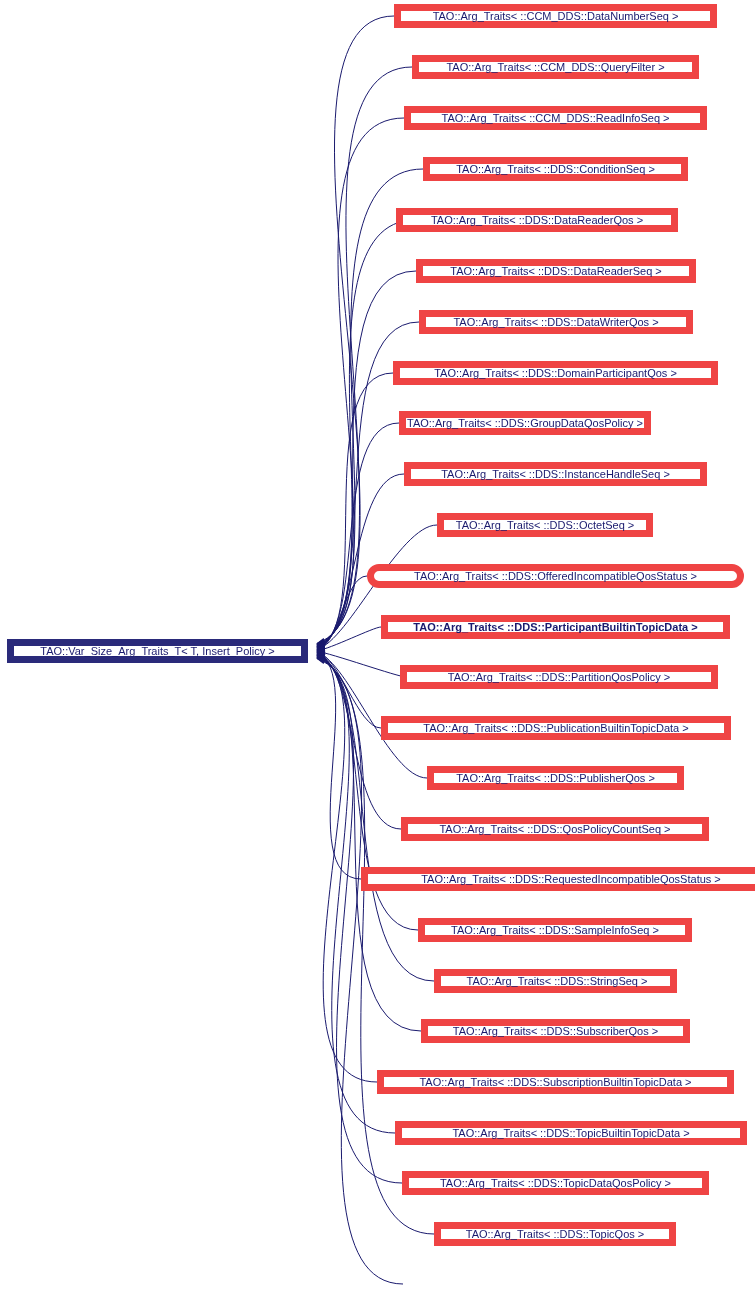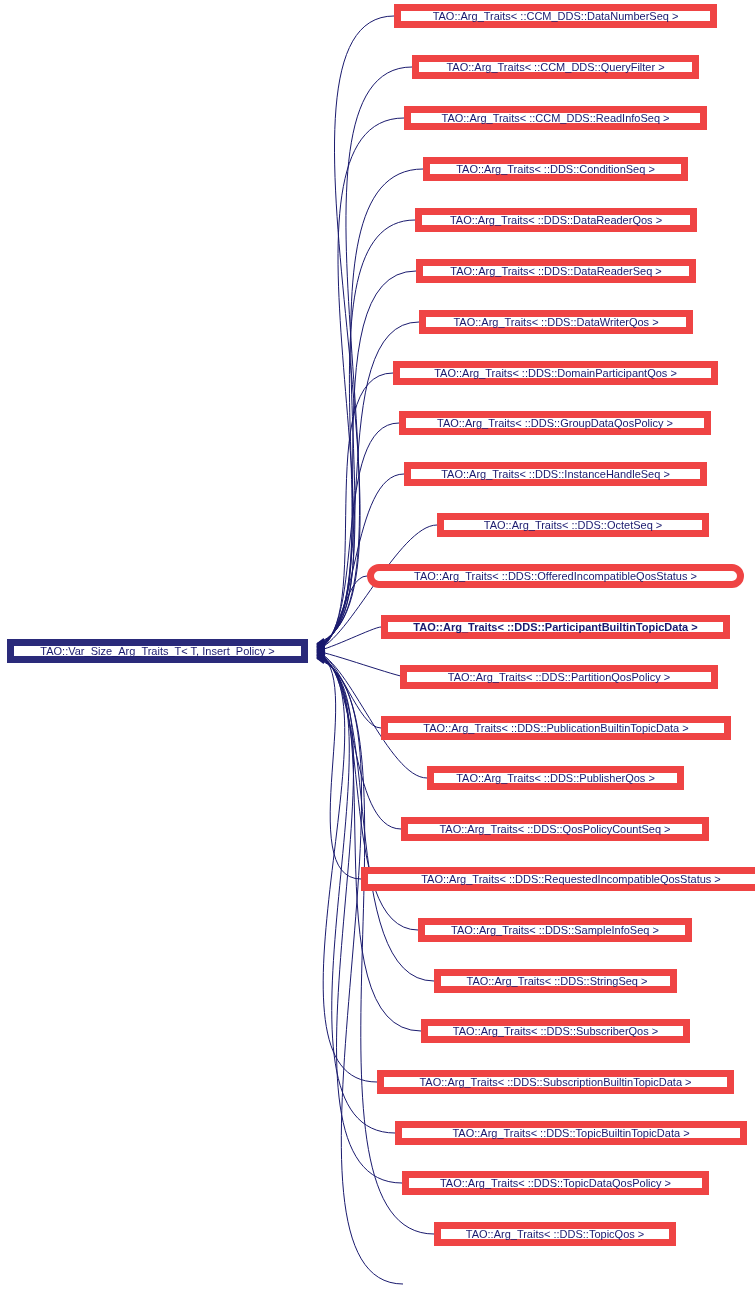--- a/index.html
+++ b/index.html
@@ -78,27 +78,27 @@
       <path d="M402,1183 C252,1183 421.76,693.56 317,657.384" fill="none" stroke="#1a1a6e" stroke-width="1" marker-end="url(#arrowhead)"></path>
       <path d="M434,1234 C284,1234 430.94,697.64 317,657.996" fill="none" stroke="#1a1a6e" stroke-width="1" marker-end="url(#arrowhead)"></path>
       <path d="M403,1284 C253,1284 439.94,701.64 317,658.596" fill="none" stroke="#1a1a6e" stroke-width="1" marker-end="url(#arrowhead)"></path>
     </svg>
   <div id="nodes">
       <div class="node root" style="left: 7px; top: 639px; width: 301px;">TAO::Var_Size_Arg_Traits_T&lt; T, Insert_Policy &gt;</div>
       <div class="node" style="left: 394px; top: 4px; width: 323px;">TAO::Arg_Traits&lt; ::CCM_DDS::DataNumberSeq &gt;</div>
       <div class="node" style="left: 412px; top: 55px; width: 287px;">TAO::Arg_Traits&lt; ::CCM_DDS::QueryFilter &gt;</div>
       <div class="node" style="left: 404px; top: 106px; width: 303px;">TAO::Arg_Traits&lt; ::CCM_DDS::ReadInfoSeq &gt;</div>
       <div class="node" style="left: 423px; top: 157px; width: 265px;">TAO::Arg_Traits&lt; ::DDS::ConditionSeq &gt;</div>
-      <div class="node" style="left: 415px; top: 208px; width: 282px;">TAO::Arg_Traits&lt; ::DDS::DataReaderQos &gt;</div>
+      <div class="node" style="left: 396px; top: 208px; width: 282px;">TAO::Arg_Traits&lt; ::DDS::DataReaderQos &gt;</div>
       <div class="node" style="left: 416px; top: 259px; width: 280px;">TAO::Arg_Traits&lt; ::DDS::DataReaderSeq &gt;</div>
       <div class="node" style="left: 419px; top: 310px; width: 274px;">TAO::Arg_Traits&lt; ::DDS::DataWriterQos &gt;</div>
       <div class="node" style="left: 393px; top: 361px; width: 325px;">TAO::Arg_Traits&lt; ::DDS::DomainParticipantQos &gt;</div>
-      <div class="node" style="left: 399px; top: 411px; width: 312px;">TAO::Arg_Traits&lt; ::DDS::GroupDataQosPolicy &gt;</div>
+      <div class="node" style="left: 399px; top: 411px; width: 252px;">TAO::Arg_Traits&lt; ::DDS::GroupDataQosPolicy &gt;</div>
       <div class="node" style="left: 404px; top: 462px; width: 303px;">TAO::Arg_Traits&lt; ::DDS::InstanceHandleSeq &gt;</div>
-      <div class="node" style="left: 437px; top: 513px; width: 272px; text-align: right;">TAO::Arg_Traits&lt; ::DDS::OctetSeq &gt;</div>
+      <div class="node" style="left: 437px; top: 513px; width: 216px; text-align: right;">TAO::Arg_Traits&lt; ::DDS::OctetSeq &gt;</div>
       <div class="node" style="left: 367px; top: 564px; width: 377px; border-radius: 12px;">TAO::Arg_Traits&lt; ::DDS::OfferedIncompatibleQosStatus &gt;</div>
       <div class="node" style="left: 381px; top: 615px; width: 349px; font-weight: bold;">TAO::Arg_Traits&lt; ::DDS::ParticipantBuiltinTopicData &gt;</div>
       <div class="node" style="left: 400px; top: 665px; width: 318px;">TAO::Arg_Traits&lt; ::DDS::PartitionQosPolicy &gt;</div>
       <div class="node" style="left: 381px; top: 716px; width: 350px;">TAO::Arg_Traits&lt; ::DDS::PublicationBuiltinTopicData &gt;</div>
       <div class="node" style="left: 427px; top: 766px; width: 257px;">TAO::Arg_Traits&lt; ::DDS::PublisherQos &gt;</div>
       <div class="node" style="left: 401px; top: 817px; width: 308px;">TAO::Arg_Traits&lt; ::DDS::QosPolicyCountSeq &gt;</div>
       <div class="node" style="left: 361px; top: 867px; width: 420px;">TAO::Arg_Traits&lt; ::DDS::RequestedIncompatibleQosStatus &gt;</div>
       <div class="node" style="left: 418px; top: 918px; width: 274px;">TAO::Arg_Traits&lt; ::DDS::SampleInfoSeq &gt;</div>
       <div class="node" style="left: 434px; top: 969px; width: 243px; padding-left: 10px;">TAO::Arg_Traits&lt; ::DDS::StringSeq &gt;</div>
       <div class="node" style="left: 421px; top: 1019px; width: 269px;">TAO::Arg_Traits&lt; ::DDS::SubscriberQos &gt;</div>

